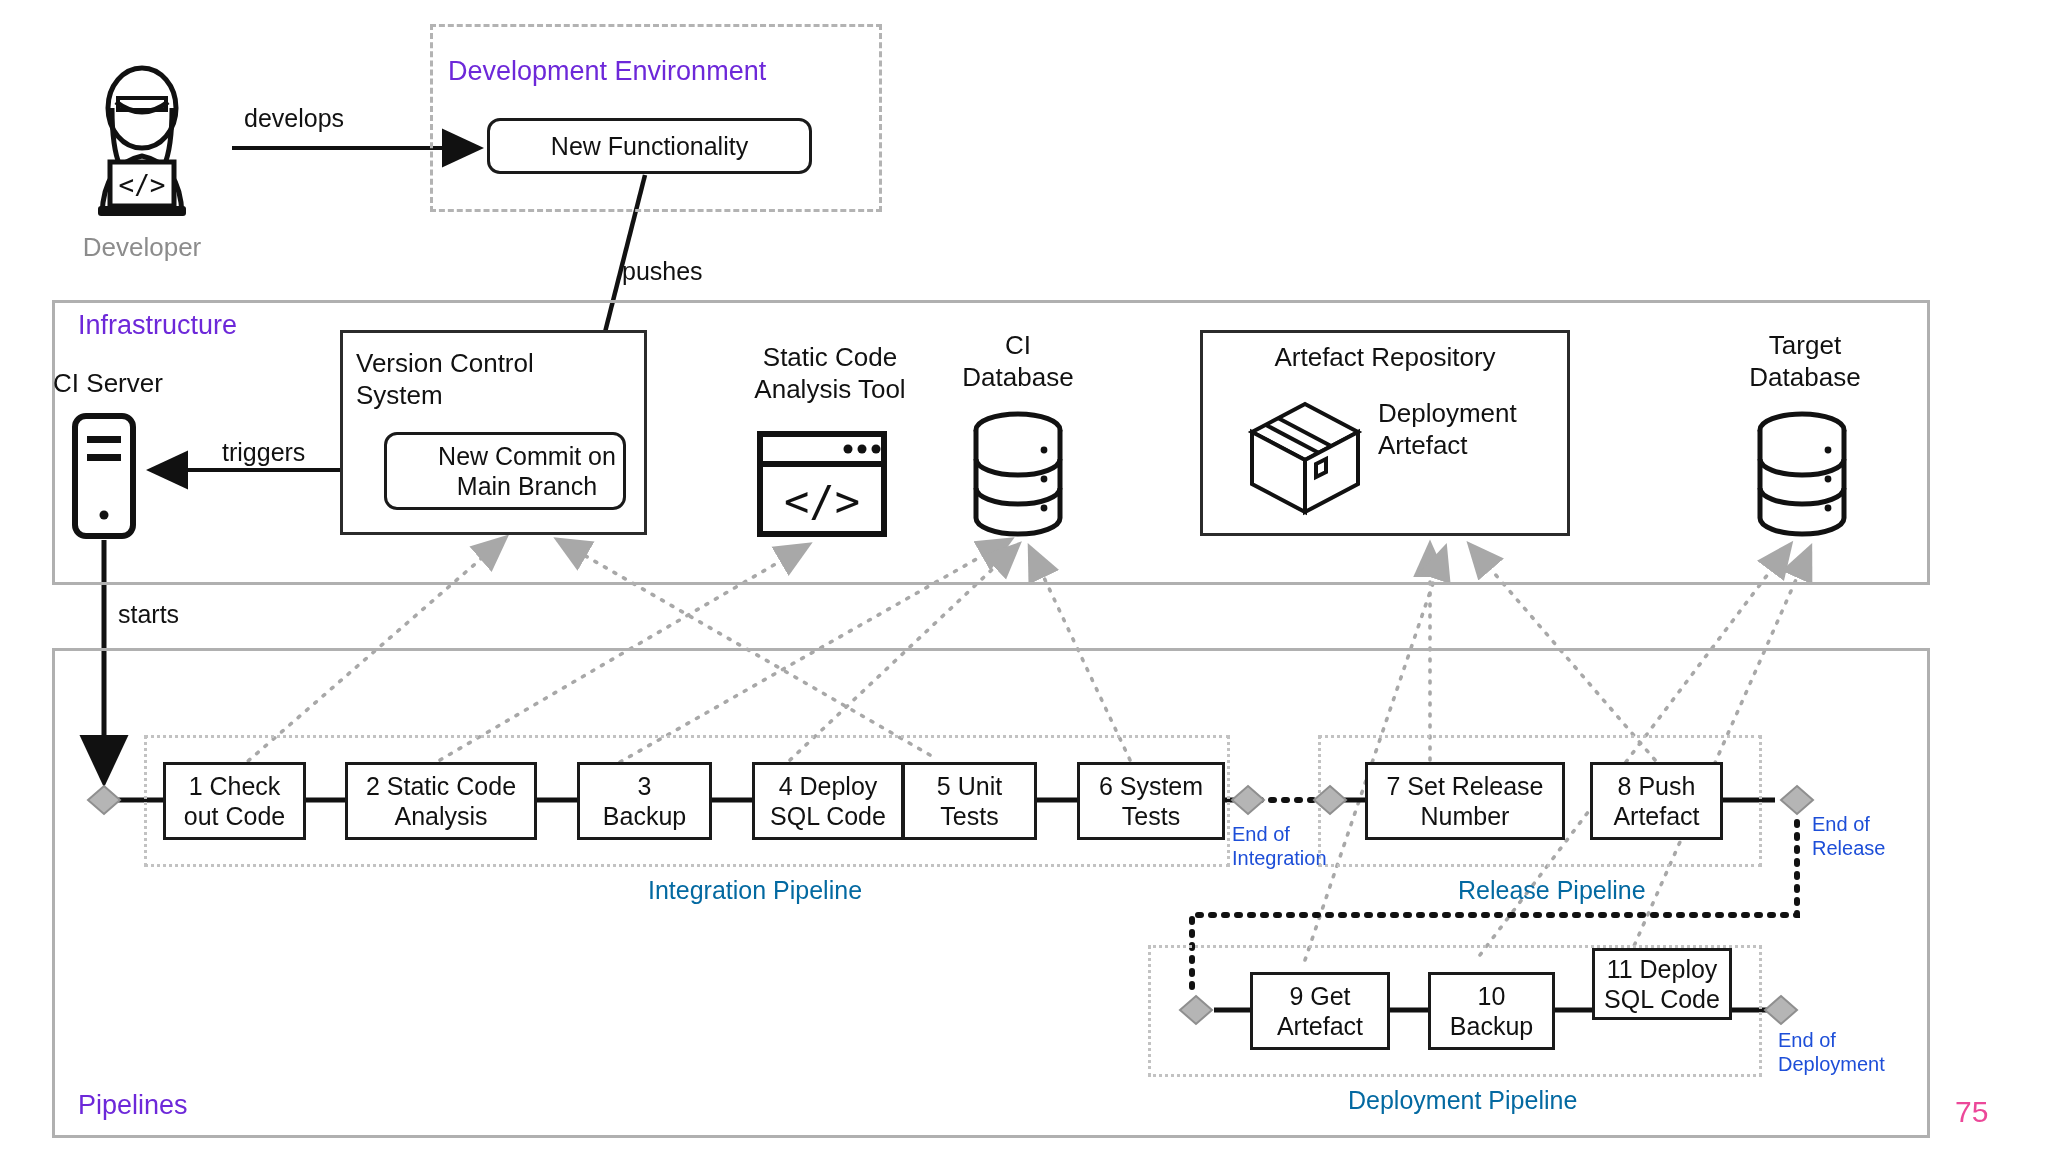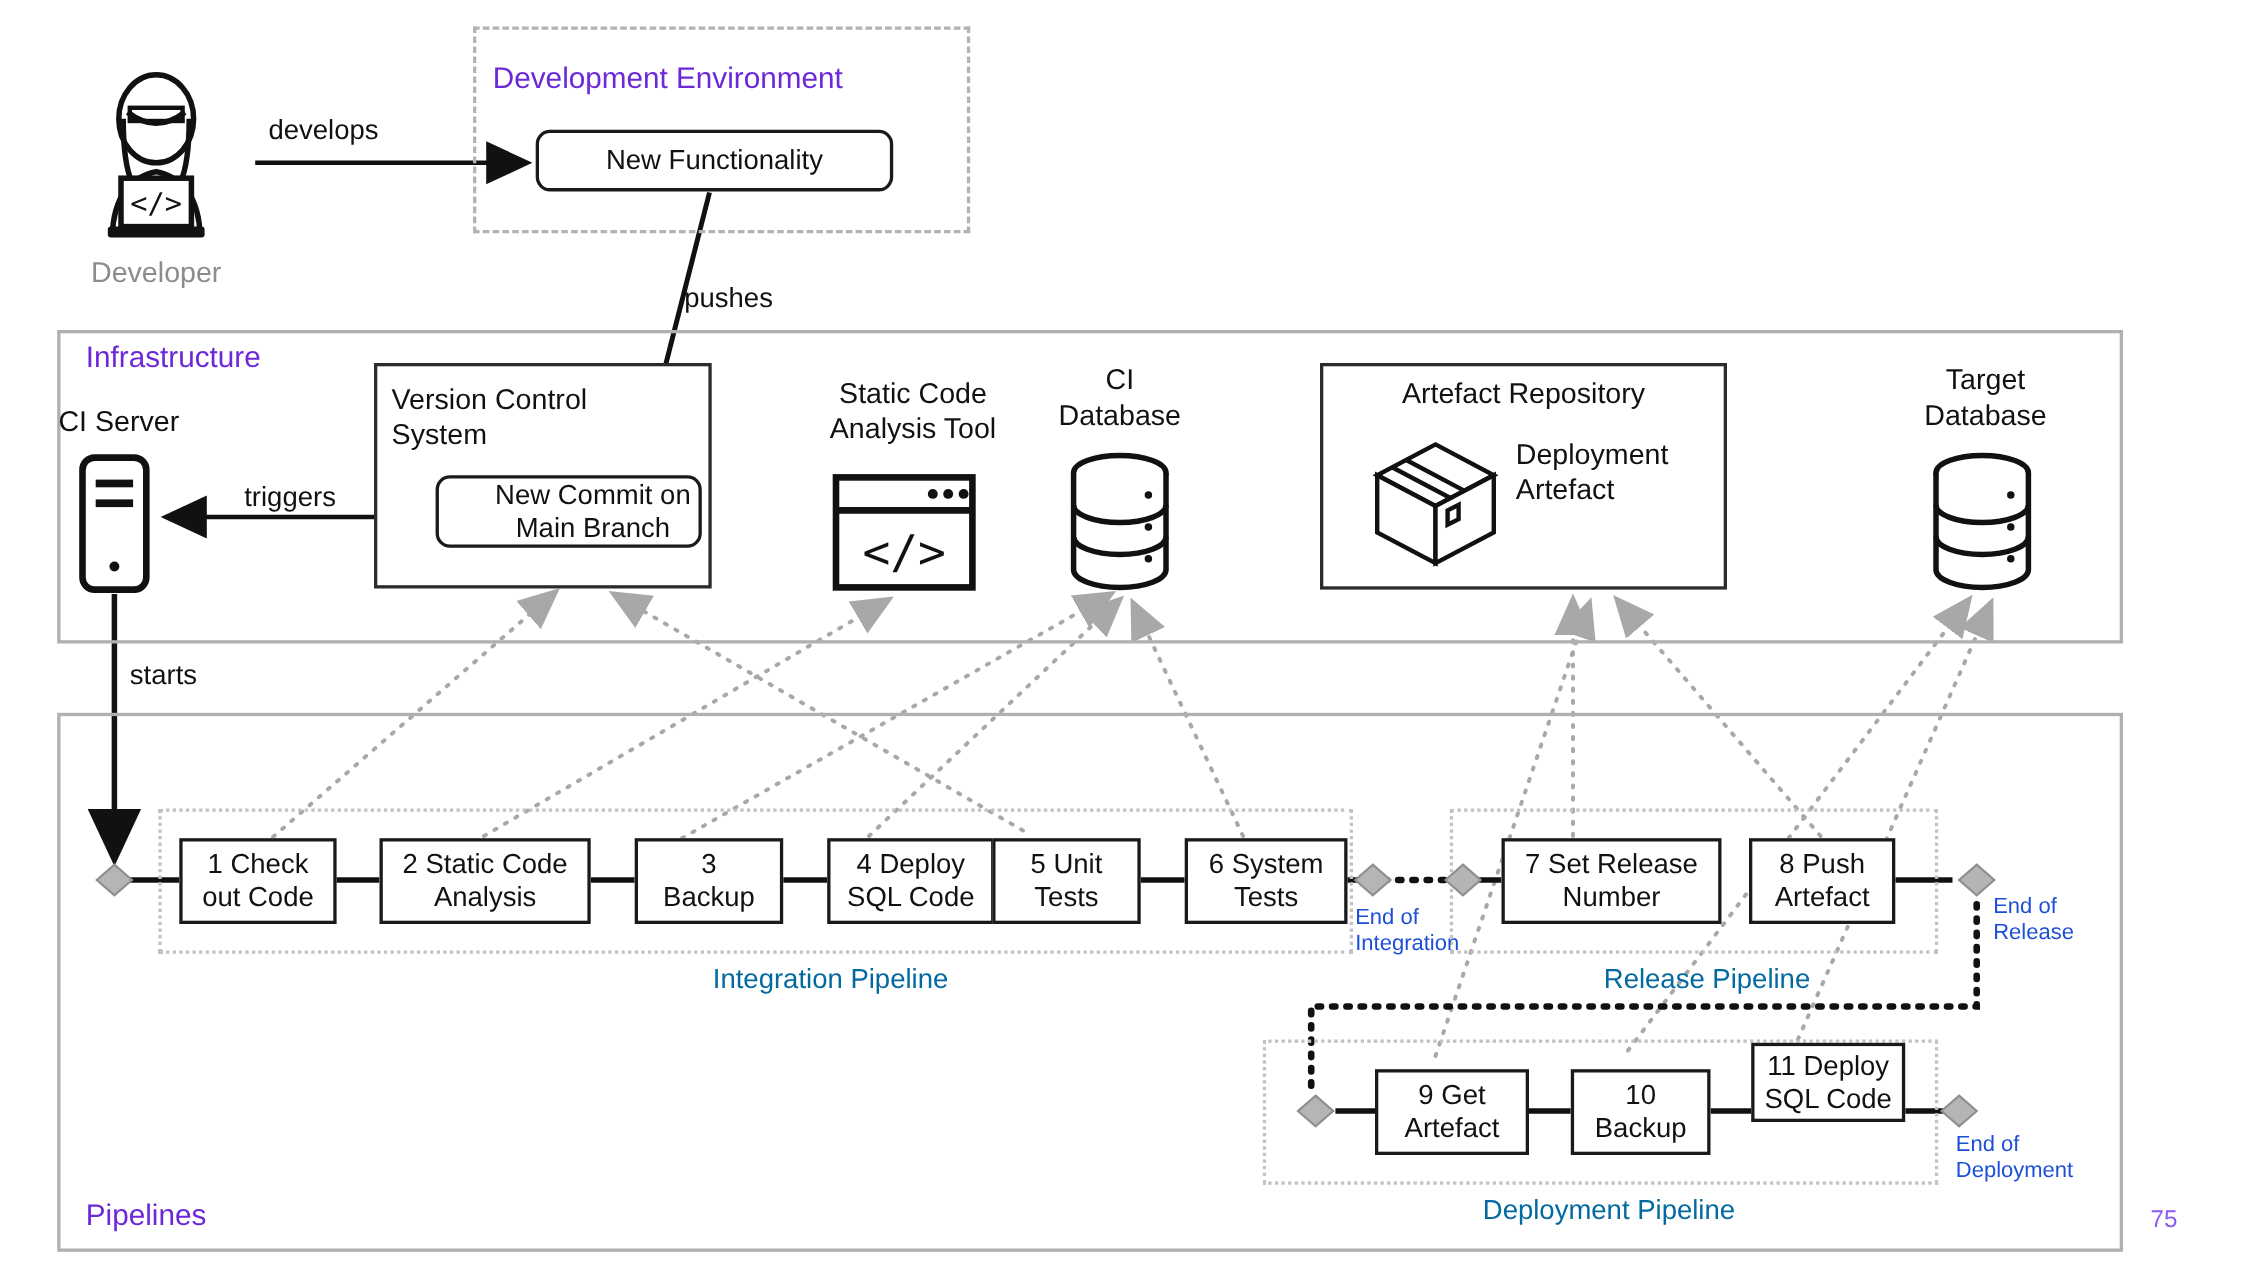--- a/index.html
+++ b/index.html
@@ -28,21 +28,21 @@
   .outer-box{position:absolute;box-sizing:border-box;border:3px solid #2b2b2b;background:#fff;}
 
   .caption{position:absolute;font-size:26px;color:#111;text-align:center;line-height:1.22;
            white-space:pre-line;}
   .caption-grey{color:#8c8c8c;}
 
   .edge-label{position:absolute;font-size:25px;color:#111;white-space:nowrap;}
   .term-label{position:absolute;font-size:20px;color:#1d4ed8;line-height:1.2;white-space:pre-line;}
 
   .icon{position:absolute;}
-  .page-num{position:absolute;font-size:22px;color:#8b5cf6;}
+  .page-num{position:absolute;font-size:30px;color:#ec4899;}
 </style>
 </head>
 <body>
 
 <div id="stage">
 
   <svg id="wires" viewBox="0 0 2048 1152">
     <defs>
       <marker id="ah-black" markerWidth="11" markerHeight="11" refX="9" refY="5.5" orient="auto">
         <path d="M0,0.6 L10.5,5.5 L0,10.4 Z" fill="#111"></path>
@@ -156,21 +156,21 @@
       <circle cx="34" cy="103" r="4.5" fill="#111"></circle>
     </svg>
   </div>
 
   <div class="edge-label" style="left:222px;top:438px;">triggers</div>
   <div class="edge-label" style="left:118px;top:600px;">starts</div>
 
   <div class="outer-box" style="left:340px;top:330px;width:307px;height:205px;"></div>
   <div class="caption" style="left: 356px; top: 348px; width: 260px; text-align: left; white-space: pre-line;">Version Control
 System</div>
-  <div class="node node-round" style="left: 396px; top: 432px; width: 242px; height: 66px; white-space: pre-line; padding-left: 44px;">New Commit on
+  <div class="node node-round" style="left: 384px; top: 432px; width: 242px; height: 78px; white-space: pre-line; padding-left: 44px;">New Commit on
 Main Branch</div>
 
   <div class="caption" style="left: 720px; top: 342px; width: 220px; white-space: pre-line;">Static Code
 Analysis Tool</div>
   <div class="icon" style="left:756px;top:430px;width:132px;height:108px;">
     <svg width="132" height="108" viewBox="0 0 132 108">
       <rect x="4" y="4" width="124" height="100" fill="#fff" stroke="#111" stroke-width="6"></rect>
       <line x1="4" y1="34" x2="128" y2="34" stroke="#111" stroke-width="6"></line>
       <circle cx="92" cy="19" r="4.5" fill="#111"></circle>
       <circle cx="106" cy="19" r="4.5" fill="#111"></circle>

